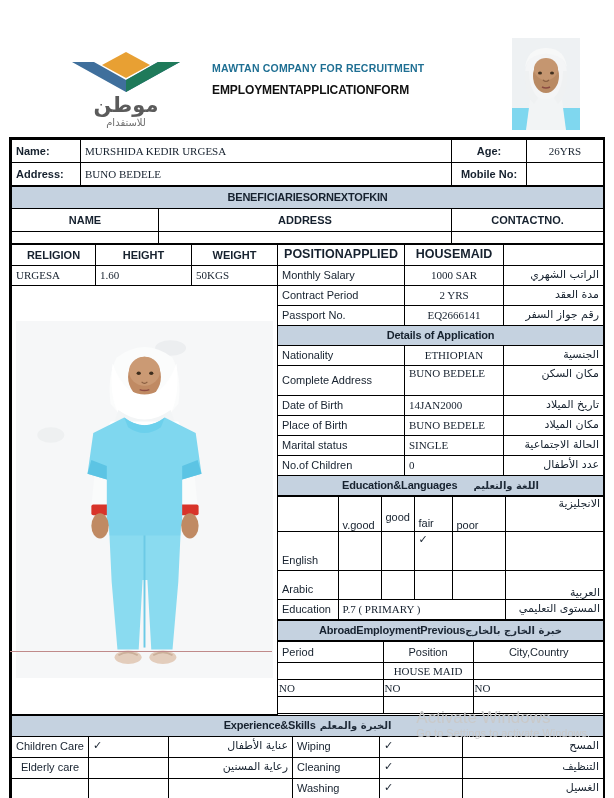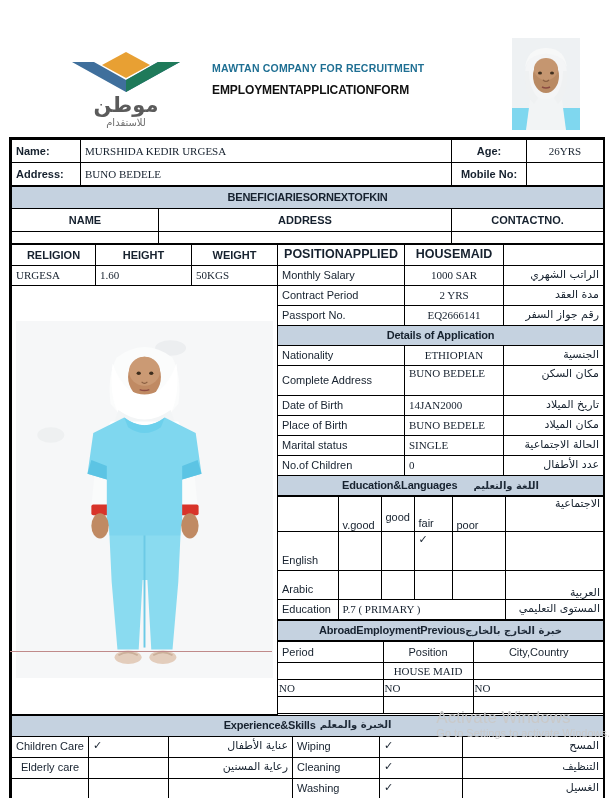--- a/index.html
+++ b/index.html
@@ -173,21 +173,21 @@
     font-size: 11px;
     color: #16212e;
     line-height: 1.1;
     overflow: hidden;
   }
   .nowrap { white-space: nowrap; }
 
   
   .watermark {
     position: absolute;
-    right: 4px;
+    right: 24px;
     bottom: 58px;
     text-align: left;
     color: #c9c9c9;
     pointer-events: none;
     z-index: 30;
   }
   .wm1 { font-size: 17px; line-height: 1.05; }
   .wm2 { font-size: 11px; line-height: 1.05; margin-top: 2px; }
   .redline {
     position: absolute;
@@ -427,21 +427,21 @@
                   <col style="width:53px">
                   <col style="width:99px">
               </colgroup>
               <tbody>
                 <tr>
                   <td style="height:34px;border-left:none"></td>
                   <td style="vertical-align:bottom;padding-bottom:0">v.good</td>
                   <td style="vertical-align:bottom;padding-bottom:8px">good</td>
                   <td style="vertical-align:bottom;padding-bottom:2px">fair</td>
                   <td style="vertical-align:bottom;padding-bottom:0">poor</td>
-                  <td class="ar" style="vertical-align:top;border-right:none;padding-top:1px">الاجتماعية</td>
+                  <td class="ar" style="vertical-align:top;border-right:none;padding-top:1px">الانجليزية</td>
                 </tr>
                 <tr>
                   <td style="height:34px;border-left:none;vertical-align:bottom;padding-bottom:4px">English</td>
                   <td></td>
                   <td></td>
                   <td class="chk" style="vertical-align:top;padding-top:2px">✓</td>
                   <td></td>
                   <td style="border-right:none"></td>
                 </tr>
                 <tr>
@@ -512,21 +512,21 @@
         <col style="width:77px">
           <col style="width:80px">
           <col style="width:124px">
         <col style="width:87px">
           <col style="width:83px">
           <col style="width:141px">
       </colgroup>
       <tbody>
         <tr>
           <td class="band" colspan="6" style="height:20px;padding:0">
-            <div style="display:flex;align-items:flex-start;justify-content:center;gap:4px">
+            <div style="display:flex;align-items:center;justify-content:center;gap:4px">
               <span>Experience&amp;Skills</span>
               <span class="ar" style="font-size:10px;direction:rtl">الخبرة والمعلم</span>
             </div>
           </td>
         </tr>
 
         <tr>
           <td class="ctr" style="height:20px">Children Care</td>
           <td class="chk">✓</td>
           <td class="ar">عناية الأطفال</td>

